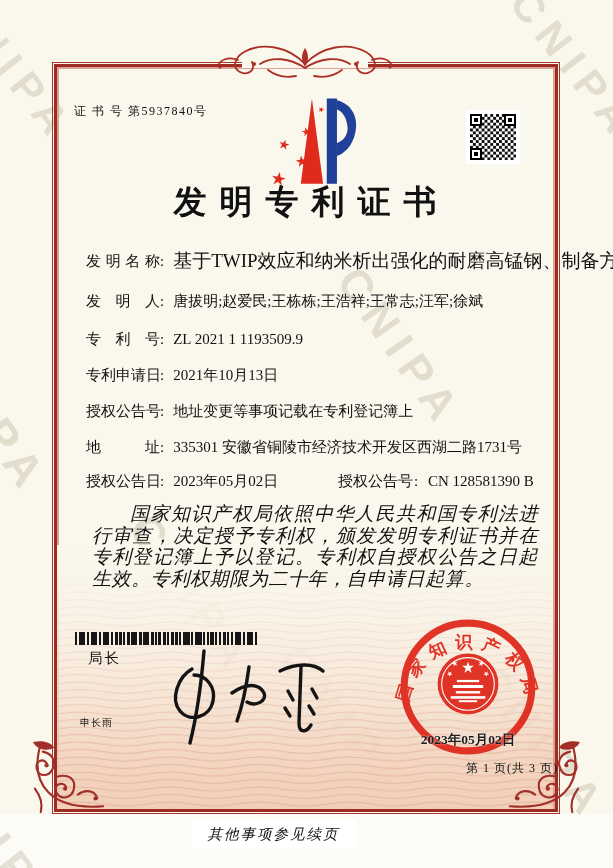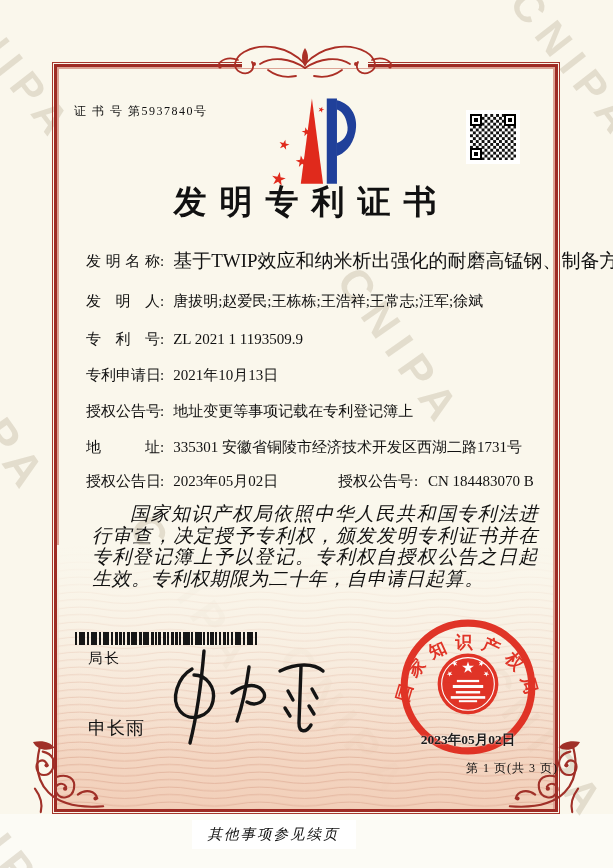--- a/index.html
+++ b/index.html
@@ -52,21 +52,21 @@
   
   .paras{left:92px;top:503px;width:446px;font-style:italic;font-size:19px;line-height:21.6px;
          letter-spacing:.6px;text-align:justify;z-index:3}
   .paras p{margin:0;text-indent:2em}
   
   .barcode{left:75px;top:632px;width:183px;height:13px;z-index:4;background-image:
     repeating-linear-gradient(90deg,#161616 0 2px,rgba(0,0,0,0) 2px 4px),
     repeating-linear-gradient(90deg,#161616 0 1px,rgba(0,0,0,0) 1px 6px),
     repeating-linear-gradient(90deg,rgba(0,0,0,0) 0 5px,#161616 5px 8px,rgba(0,0,0,0) 8px 13px)}
   .dirt{left:88px;top:649px;font-family:Liberation Mono, monospace;font-size:14.5px;letter-spacing:2px;z-index:4}
-  .dirn{left:88px;top:716px;font-family:Liberation Mono, monospace;font-size:18px;letter-spacing:1px;z-index:4}
+  .dirn{left:80px;top:716px;font-family:Liberation Mono, monospace;font-size:10px;letter-spacing:1px;z-index:4}
   .sig{left:152px;top:645px;z-index:4}
   .seal{left:392px;top:611px;z-index:4;opacity:.94}
   .sealdate{left:402px;top:731px;width:132px;text-align:center;font-size:13.5px;font-weight:bold;
             color:#1c1c1c;z-index:5;text-shadow:0 0 2px #fff}
   .pgno{left:52px;top:760px;width:506px;text-align:right;font-size:12px;letter-spacing:1px;z-index:4}
   .note{left:0;top:820px;width:547px;text-align:center;z-index:3}
   .note span{background:#fff;display:inline-block;padding:5px 16px;font-size:14.5px;font-style:italic;letter-spacing:2px}
   
   .flourish{left:210px;top:36px;z-index:3}
   .corn{left:26px;top:738px;z-index:3}
@@ -197,21 +197,21 @@
   <span class="fl">专利申请日</span><span class="fc">:</span><span class="fv">2021年10月13日</span>
 </div>
 <div class="row r-own">
   <span class="fl">授权公告号</span><span class="fc">:</span><span class="fv">地址变更等事项记载在专利登记簿上</span>
 </div>
 <div class="row r-adr">
   <span class="fl">地址</span><span class="fc">:</span><span class="fv">335301 安徽省铜陵市经济技术开发区西湖二路1731号</span>
 </div>
 <div class="row r-grant">
   <span class="fl">授权公告日</span><span class="fc">:</span><span class="fv">2023年05月02日</span>
-  <span class="lbl2">授权公告号</span><span class="fc2">:</span><span class="fv2">CN 184483070 B</span>
+  <span class="lbl2">授权公告号</span><span class="fc2">:</span><span class="fv2">CN 128581390 B</span>
 </div>
 
 <div class="abs paras">
   <p>国家知识产权局依照中华人民共和国专利法进行审查，决定授予专利权，颁发发明专利证书并在专利登记簿上予以登记。专利权自授权公告之日起生效。专利权期限为二十年，自申请日起算。</p>
 </div>
 
 <div class="abs barcode"></div>
 
 <div class="abs dirt">局长</div>
 <div class="abs dirn">申长雨</div>

